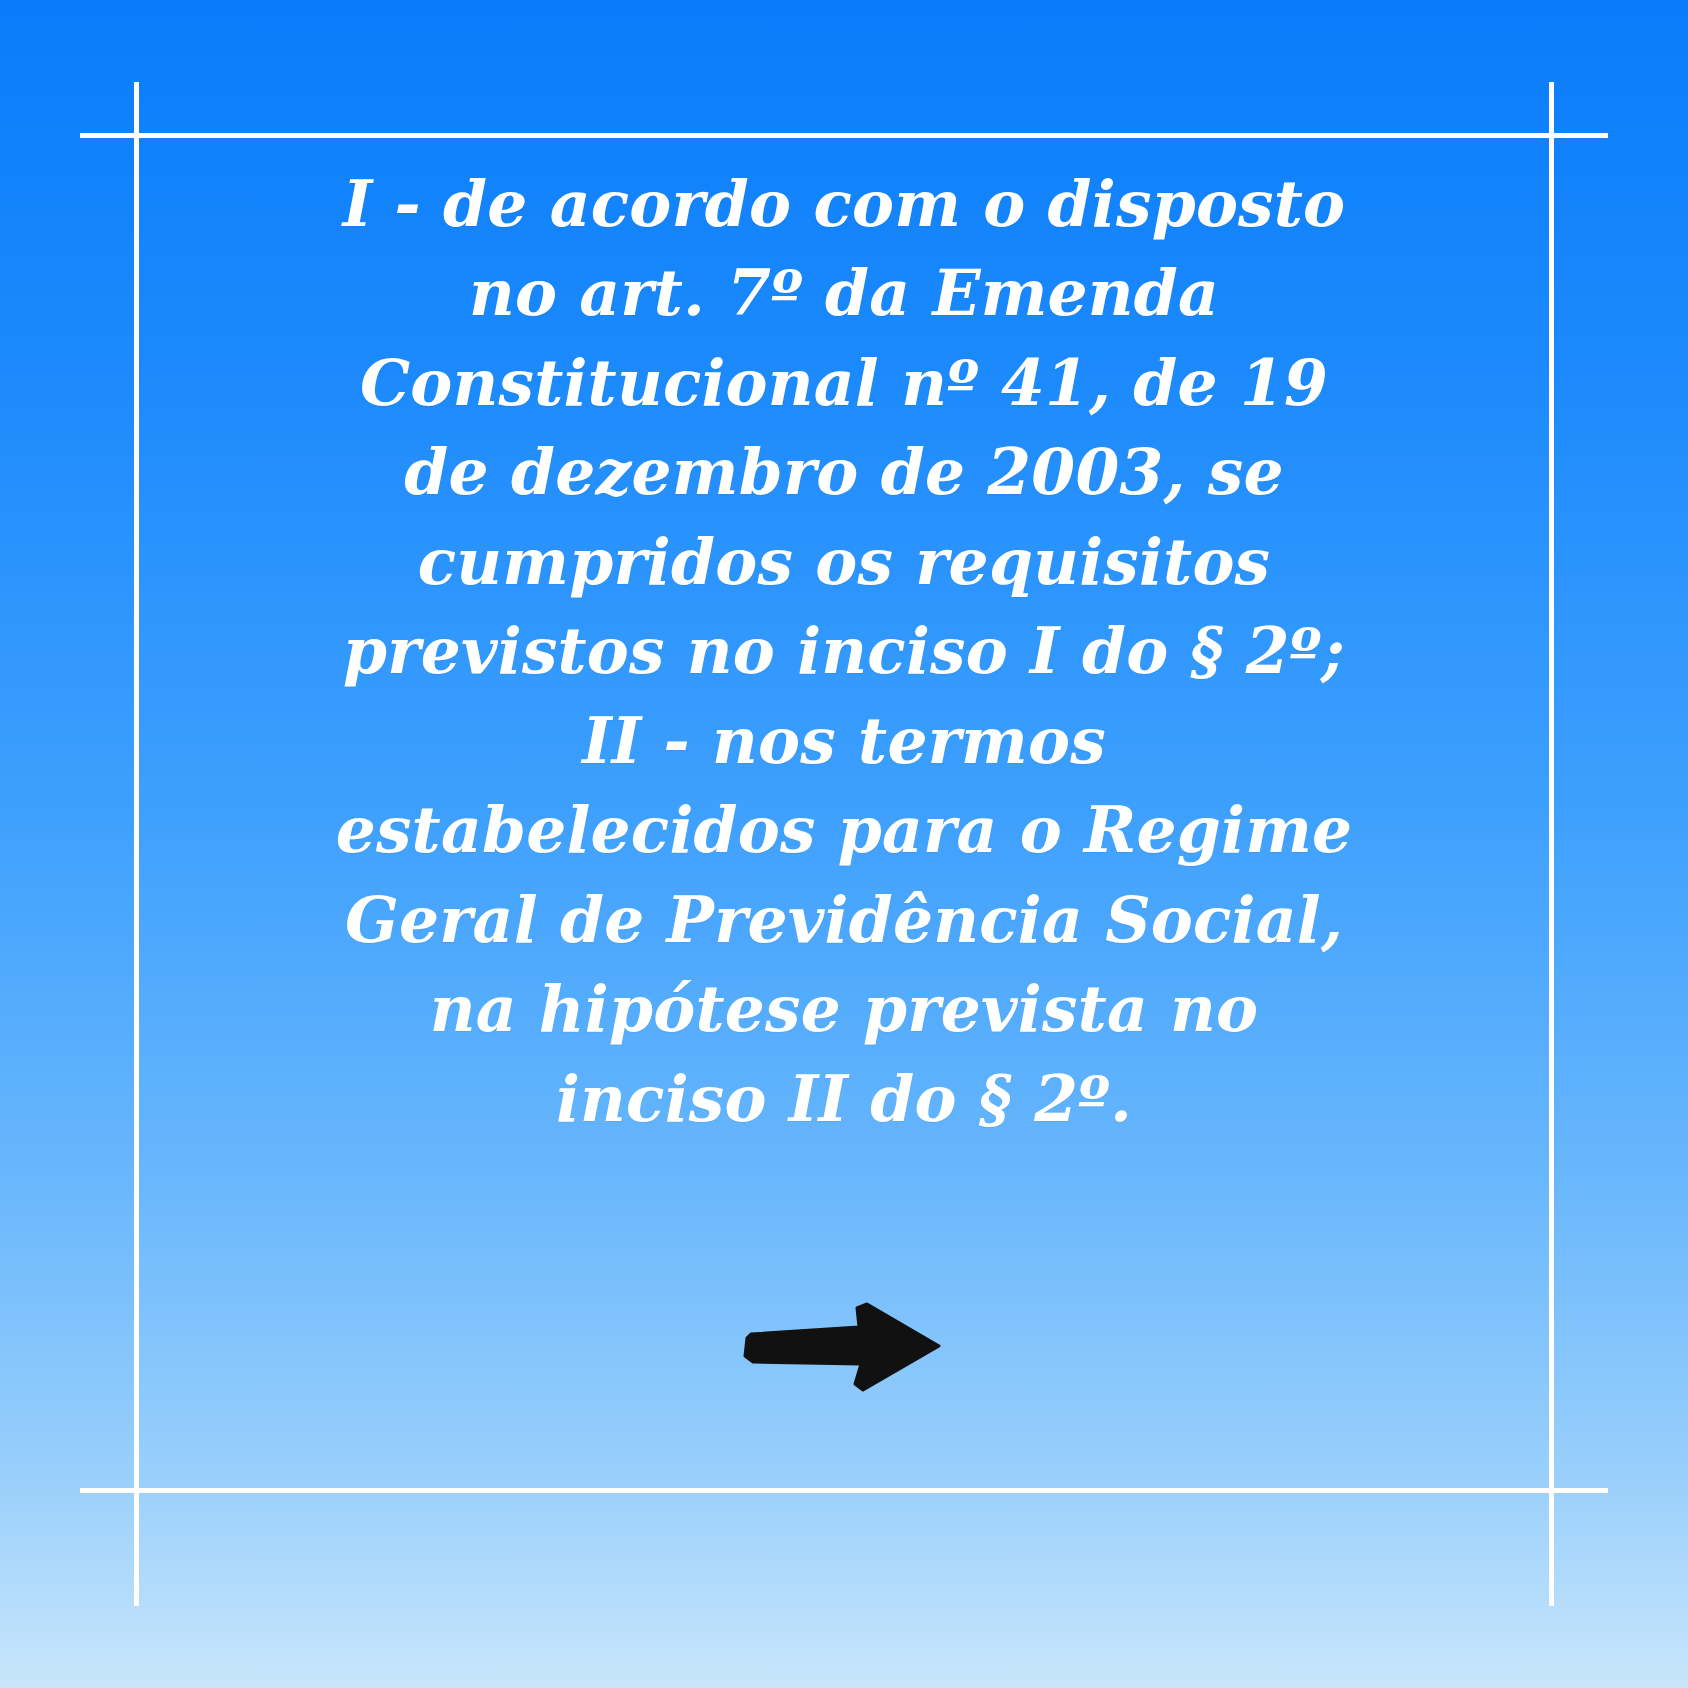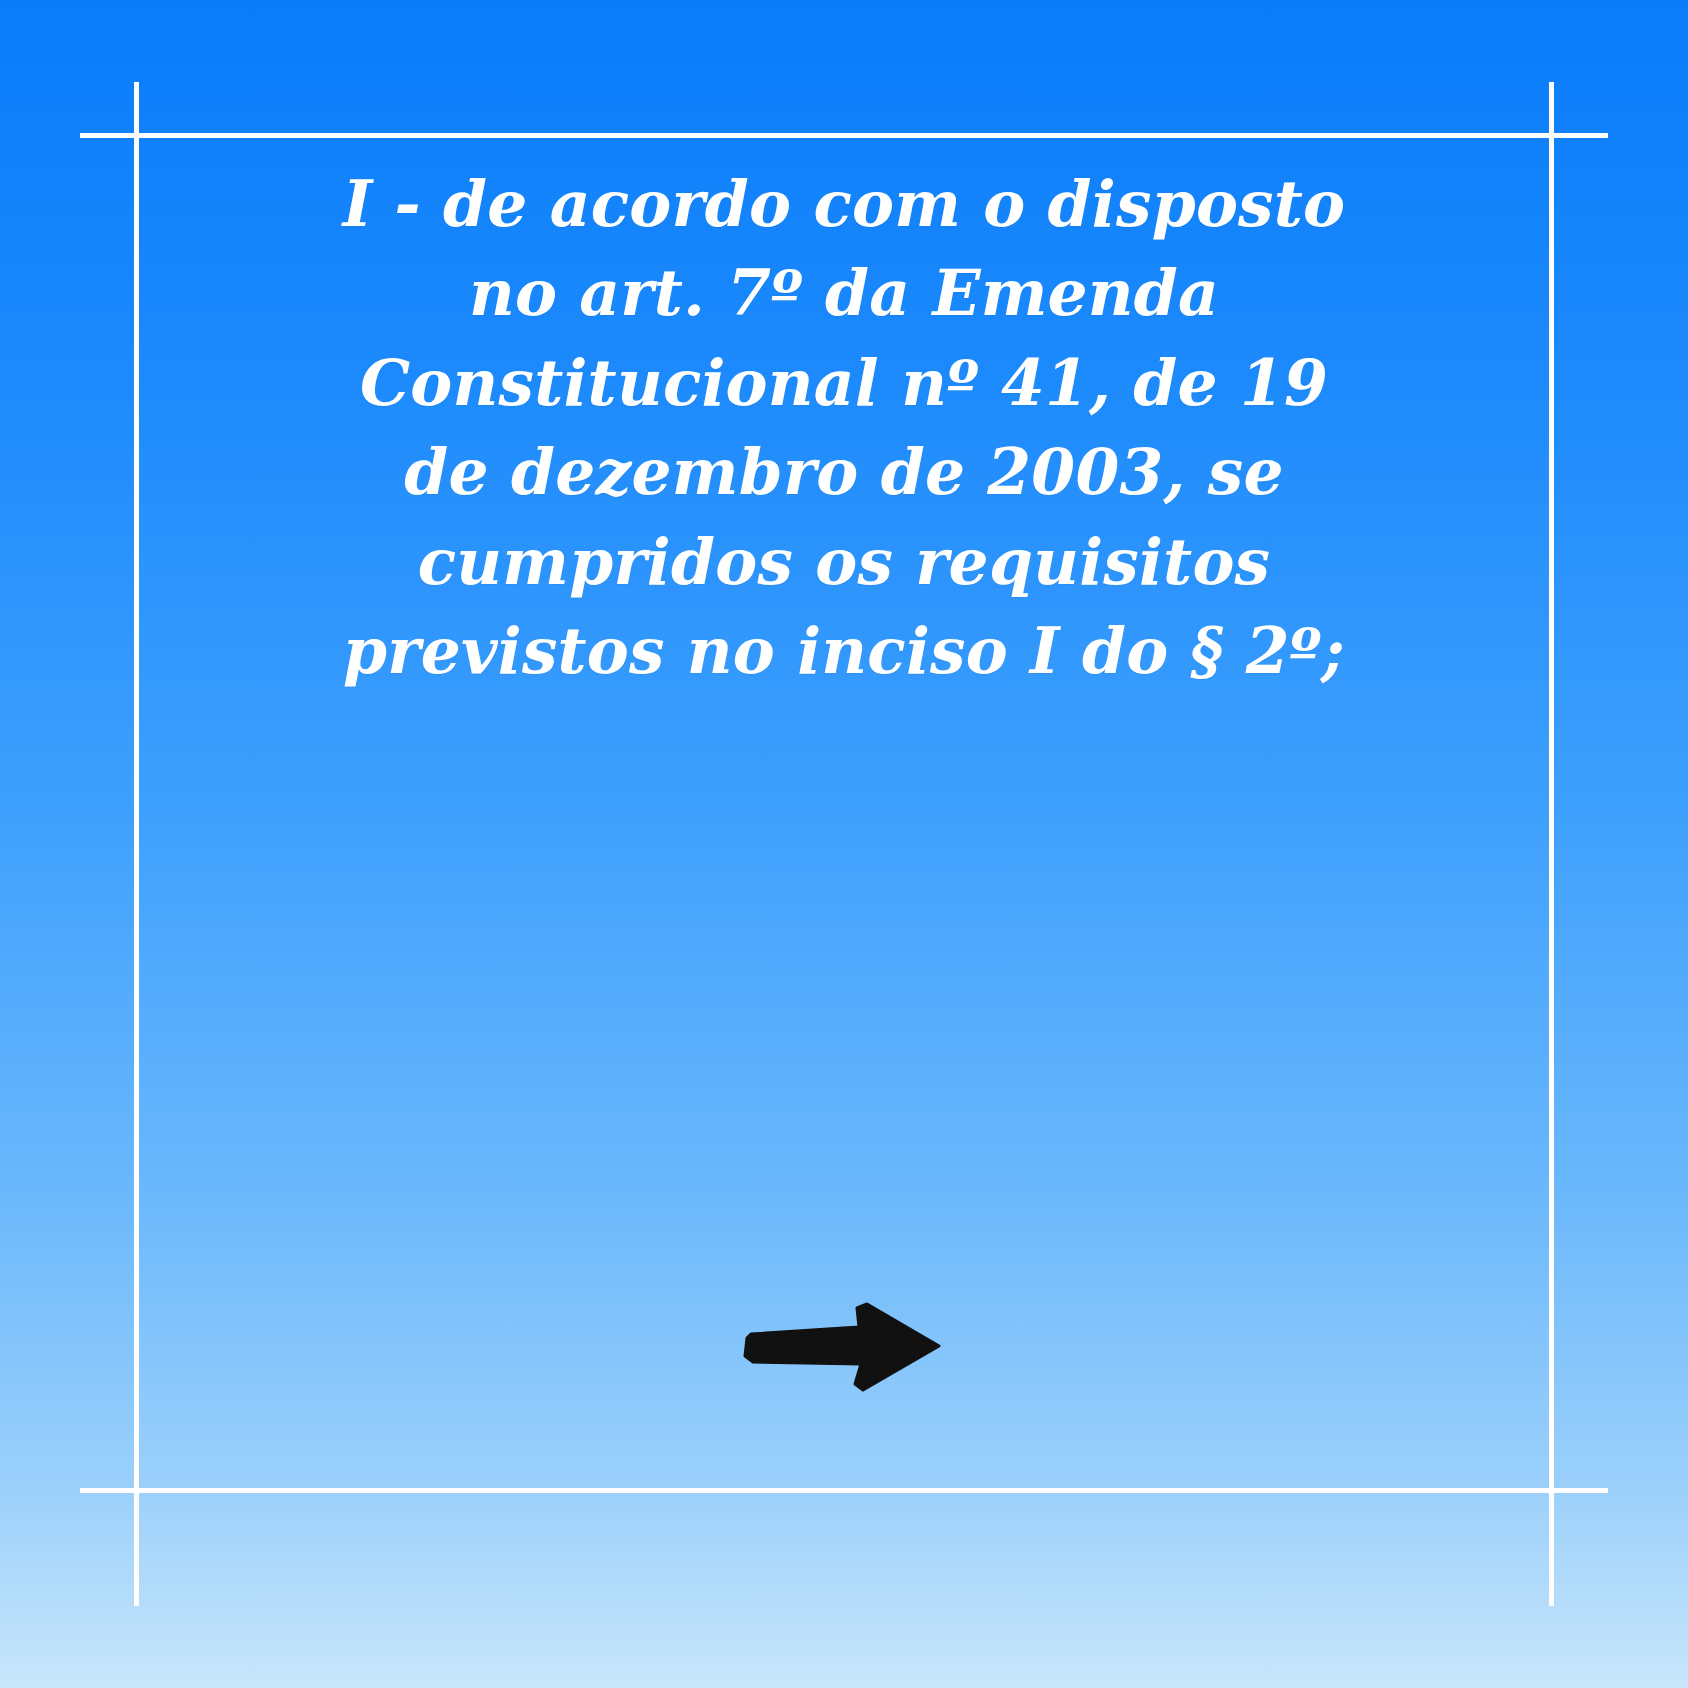--- a/index.html
+++ b/index.html
@@ -101,20 +101,21 @@
 <div class="card">
 
   <div class="frame-line frame-h frame-top"></div>
   <div class="frame-line frame-h frame-bottom"></div>
   <div class="frame-line frame-v frame-left"></div>
   <div class="frame-line frame-v frame-right"></div>
 
   <div class="content">
     <div class="quote">
       <p>I - de acordo com o disposto no art. 7º da Emenda Constitucional nº 41, de 19 de dezembro de 2003, se cumpridos os requisitos previstos no inciso I do § 2º;</p>
+      <p>II - nos termos estabelecidos para o Regime Geral de Previdência Social, na hipótese prevista no inciso II do § 2º.</p>
     </div>
   </div>
 
   <div class="arrow-wrap">
     <svg width="210" height="110" viewBox="0 0 210 110" aria-hidden="true">
       <g fill="#111111" stroke="#111111" stroke-width="3" stroke-linejoin="round">
         <path d="M8 48 L12 44 L120 37 L118 18 L128 14 L200 56 L124 100 L116 94 L122 74 L14 72 L6 66 Z"></path>
       </g>
       <g stroke="#111111" stroke-width="2.4" stroke-linecap="round" opacity="0.85">
         <line x1="20" y1="49" x2="20" y2="69"></line>

